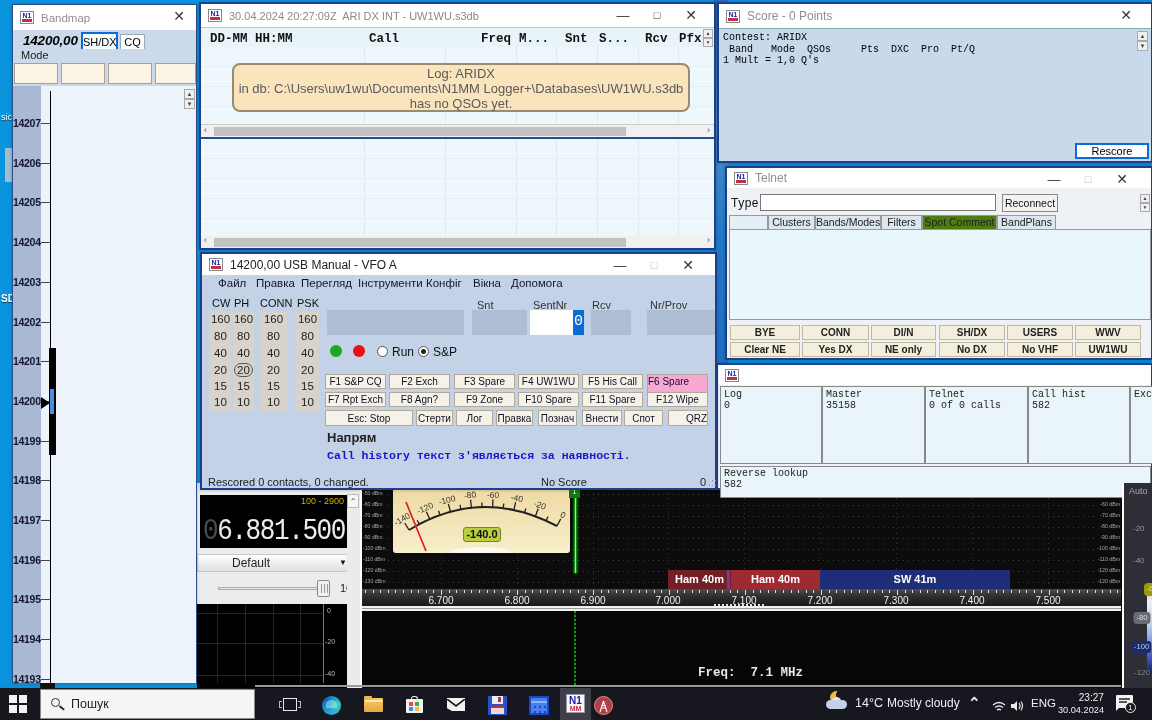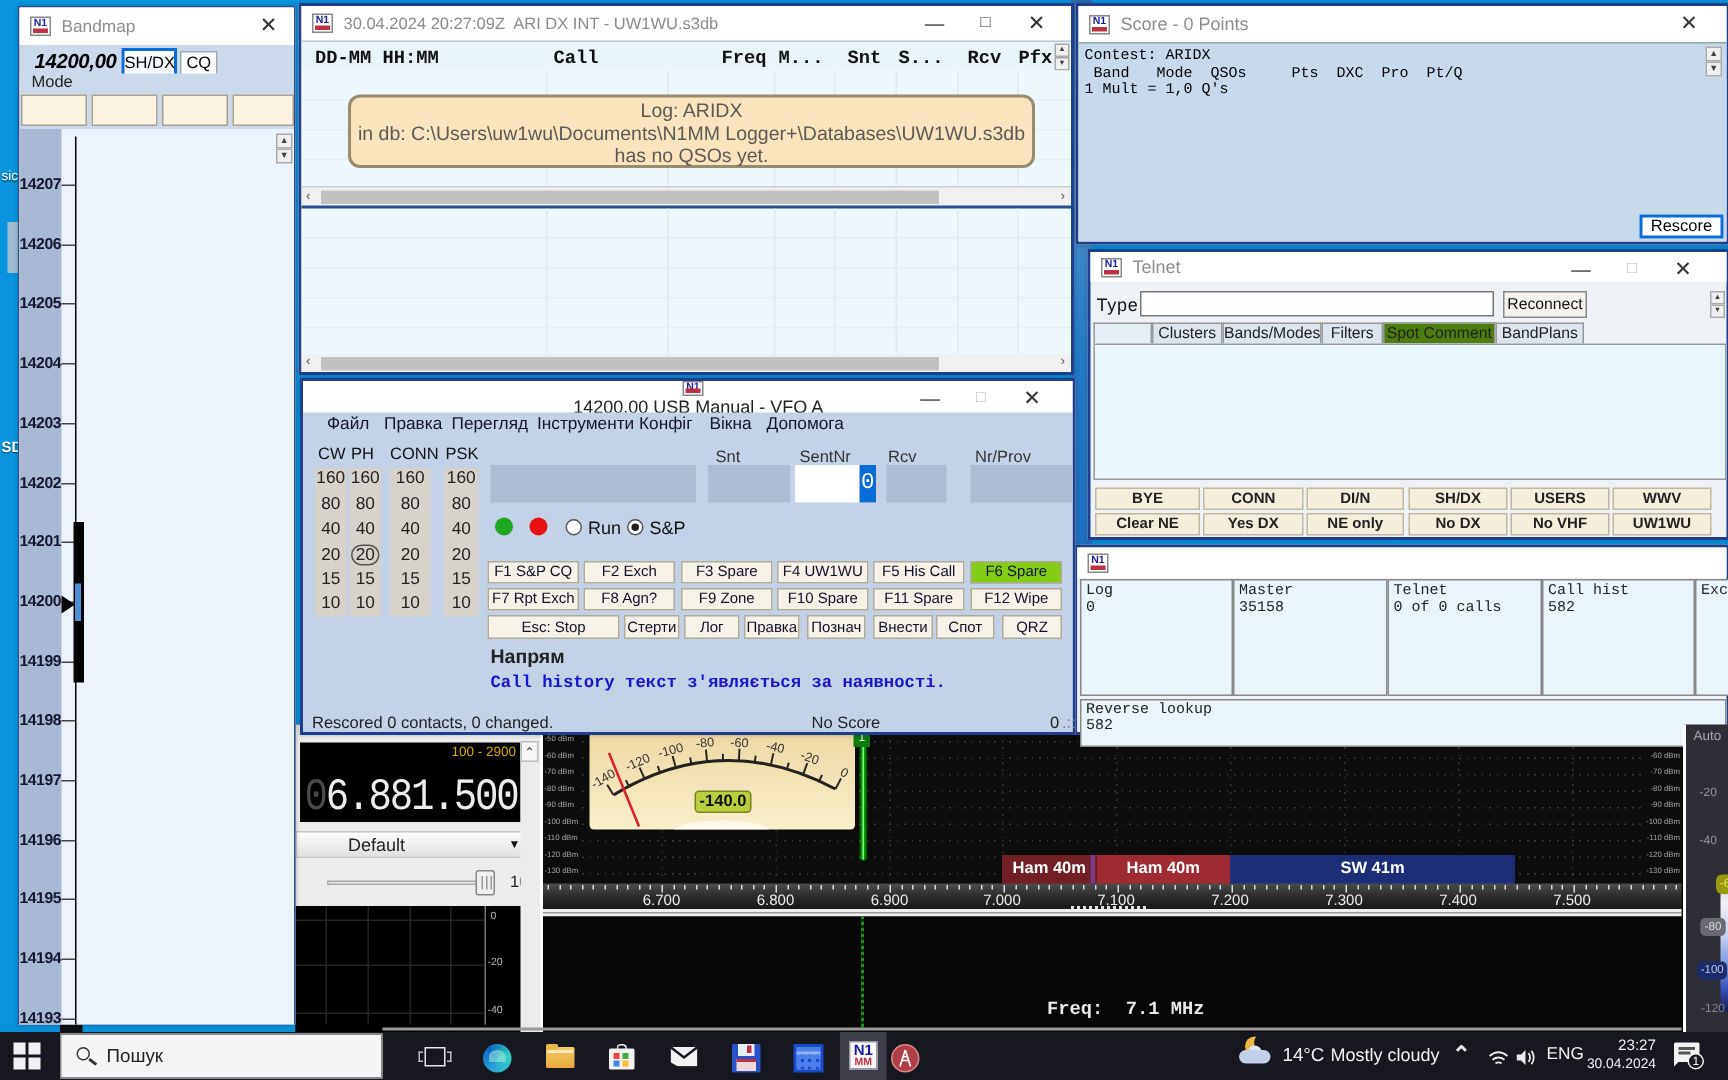--- a/index.html
+++ b/index.html
@@ -274,21 +274,21 @@
     <div class="wbtns" style="right:8px;">
         <div class="wb" style="font-size:14px;">✕</div>
       </div>
   </div>
   <div class="abs" style="left:0; top:24px; width:432px; height:133px; background:#c9d9ec; border-top:1px solid #8aa;">
     <pre class="mono" style="position:absolute; left:4px; top:3px; font-size:10px; line-height:11.5px; color:#000;">Contest: ARIDX
  Band   Mode  QSOs     Pts  DXC  Pro  Pt/Q
 1 Mult = 1,0 Q's</pre>
     <div class="abs" style="right:3px; top:2px; width:11px; height:10px; background:#f0f0f0; border:1px solid #aaa; font-size:6px; line-height:8px; text-align:center; color:#444;">▲</div>
     <div class="abs" style="right:3px; top:12px; width:11px; height:10px; background:#f0f0f0; border:1px solid #aaa; font-size:6px; line-height:8px; text-align:center; color:#444;">▼</div>
-    <div class="abs" style="right:2px; bottom:2px; width:56px; height:16px; background:#fff; border:2px solid #0a6cd6; text-align:center; font-size:11px; line-height:13px; color:#000;">Rescore</div>
+    <div class="abs" style="right:2px; bottom:2px; width:74px; height:16px; background:#fff; border:2px solid #0a6cd6; text-align:center; font-size:11px; line-height:13px; color:#000;">Rescore</div>
   </div>
 </div>
 
 <div class="win" id="telnet" style="left:725px; top:166px; width:428px; height:194px; border-width:2px; border-color:#1d3f8e; background:#eef1f6;">
   <div class="tbar" style="height:20px;">
     <div class="ticon">N1</div>
       <div class="ttext" style="font-size:12px;">Telnet</div>
     <div class="wbtns" style="right:12px;">
         <div class="wb">—</div>
         <div class="wb" style="font-size:11px; color:#bbb;">□</div>
@@ -468,21 +468,21 @@
   </div>
 
   <div class="abs" style="left:0; top:232px; width:513px; height:12px; background:#f0f0f0;">
     <span class="abs" style="left:3px; top:-1px; color:#555; font-size:9px;">‹</span>
     <span class="abs" style="right:4px; top:-1px; color:#555; font-size:9px;">›</span>
     <div class="abs" style="left:13px; top:2px; width:412px; height:9px; background:#c2c2c2;"></div>
   </div>
 </div>
 
 <div class="win" id="entry" style="left:200px; top:252px; width:517px; height:238px; border-width:2px; border-color:#1d3f8e;">
-  <div class="tbar" style="height:21px;flex-direction:column;">
+  <div class="tbar" style="height:21px;">
     <div class="ticon">N1</div>
       <div class="ttext" style="color:#222; font-size:12px;">14200,00 USB Manual - VFO A</div>
     <div class="wbtns" style="right:10px; top:0;">
         <div class="wb">—</div>
         <div class="wb" style="font-size:11px; color:#bbb;">□</div>
         <div class="wb" style="font-size:14px;">✕</div>
       </div>
   </div>
   <div class="abs" style="left:0; top:21px; width:513px; height:213px; background:#c3d2e6;"></div>
 
@@ -551,35 +551,35 @@
   <div class="abs" style="left:175px; top:92px; width:11px; height:11px; border-radius:50%; background:#fff; border:1px solid #555;"></div>
   <span class="abs" style="left:190px; top:91px; font-size:12px; color:#111;">Run</span>
   <div class="abs" style="left:216px; top:92px; width:11px; height:11px; border-radius:50%; background:#fff; border:1px solid #555;"></div>
   <div class="abs" style="left:219px; top:95px; width:5px; height:5px; border-radius:50%; background:#222;"></div>
   <span class="abs" style="left:231px; top:91px; font-size:12px; color:#111;">S&amp;P</span>
   <div class="abs" style="left:123px; top:120px; width:61px; height:15px; line-height:14px; background:#f6f2e8; border:1px solid #b0aa98; text-align:center; font-size:10px; color:#10102a; white-space:nowrap; overflow:hidden;">F1 S&amp;P CQ</div>
   <div class="abs" style="left:187px; top:120px; width:61px; height:15px; line-height:14px; background:#f6f2e8; border:1px solid #b0aa98; text-align:center; font-size:10px; color:#10102a; white-space:nowrap; overflow:hidden;">F2 Exch</div>
   <div class="abs" style="left:252px; top:120px; width:61px; height:15px; line-height:14px; background:#f6f2e8; border:1px solid #b0aa98; text-align:center; font-size:10px; color:#10102a; white-space:nowrap; overflow:hidden;">F3 Spare</div>
   <div class="abs" style="left:316px; top:120px; width:61px; height:15px; line-height:14px; background:#f6f2e8; border:1px solid #b0aa98; text-align:center; font-size:10px; color:#10102a; white-space:nowrap; overflow:hidden;">F4 UW1WU</div>
   <div class="abs" style="left:380px; top:120px; width:61px; height:15px; line-height:14px; background:#f6f2e8; border:1px solid #b0aa98; text-align:center; font-size:10px; color:#10102a; white-space:nowrap; overflow:hidden;">F5 His Call</div>
-  <div class="abs" style="left:445px; top:120px; width:61px; height:15px; line-height:14px; background:#84cc16; border:1px solid #b0aa98; text-align:center; font-size:10px; color:#10102a; white-space:nowrap; overflow:hidden;">F6 Spare</div>
+  <div class="abs" style="left:445px; top:120px; width:61px; height:33px; line-height:14px; background:#f9a8d4; border:1px solid #b0aa98; text-align:left; font-size:10px; color:#10102a; white-space:nowrap; overflow:hidden;">F6 Spare</div>
   <div class="abs" style="left:123px; top:138px; width:61px; height:15px; line-height:14px; background:#f6f2e8; border:1px solid #b0aa98; text-align:center; font-size:10px; color:#10102a; white-space:nowrap; overflow:hidden;">F7 Rpt Exch</div>
   <div class="abs" style="left:187px; top:138px; width:61px; height:15px; line-height:14px; background:#f6f2e8; border:1px solid #b0aa98; text-align:center; font-size:10px; color:#10102a; white-space:nowrap; overflow:hidden;">F8 Agn?</div>
   <div class="abs" style="left:252px; top:138px; width:61px; height:15px; line-height:14px; background:#f6f2e8; border:1px solid #b0aa98; text-align:center; font-size:10px; color:#10102a; white-space:nowrap; overflow:hidden;">F9 Zone</div>
   <div class="abs" style="left:316px; top:138px; width:61px; height:15px; line-height:14px; background:#f6f2e8; border:1px solid #b0aa98; text-align:center; font-size:10px; color:#10102a; white-space:nowrap; overflow:hidden;">F10 Spare</div>
   <div class="abs" style="left:380px; top:138px; width:61px; height:15px; line-height:14px; background:#f6f2e8; border:1px solid #b0aa98; text-align:center; font-size:10px; color:#10102a; white-space:nowrap; overflow:hidden;">F11 Spare</div>
   <div class="abs" style="left:445px; top:138px; width:61px; height:15px; line-height:14px; background:#f6f2e8; border:1px solid #b0aa98; text-align:center; font-size:10px; color:#10102a; white-space:nowrap; overflow:hidden;">F12 Wipe</div>
   <div class="abs" style="left:123px; top:156px; width:88px; height:16px; line-height:15px; background:#f6f2e8; border:1px solid #b0aa98; text-align:center; font-size:10px; color:#10102a; white-space:nowrap; overflow:hidden;">Esc: Stop</div>
   <div class="abs" style="left:214px; top:156px; width:37px; height:16px; line-height:15px; background:#f6f2e8; border:1px solid #b0aa98; text-align:center; font-size:10px; color:#10102a; white-space:nowrap; overflow:hidden;">Стерти</div>
   <div class="abs" style="left:254px; top:156px; width:37px; height:16px; line-height:15px; background:#f6f2e8; border:1px solid #b0aa98; text-align:center; font-size:10px; color:#10102a; white-space:nowrap; overflow:hidden;">Лог</div>
   <div class="abs" style="left:294px; top:156px; width:37px; height:16px; line-height:15px; background:#f6f2e8; border:1px solid #b0aa98; text-align:center; font-size:10px; color:#10102a; white-space:nowrap; overflow:hidden;">Правка</div>
   <div class="abs" style="left:336px; top:156px; width:39px; height:16px; line-height:15px; background:#f6f2e8; border:1px solid #b0aa98; text-align:center; font-size:10px; color:#10102a; white-space:nowrap; overflow:hidden;">Познач</div>
   <div class="abs" style="left:380px; top:156px; width:40px; height:16px; line-height:15px; background:#f6f2e8; border:1px solid #b0aa98; text-align:center; font-size:10px; color:#10102a; white-space:nowrap; overflow:hidden;">Внести</div>
   <div class="abs" style="left:422px; top:156px; width:39px; height:16px; line-height:15px; background:#f6f2e8; border:1px solid #b0aa98; text-align:center; font-size:10px; color:#10102a; white-space:nowrap; overflow:hidden;">Спот</div>
-  <div class="abs" style="left:466px; top:156px; width:40px; height:16px; line-height:15px; background:#f6f2e8; border:1px solid #b0aa98; text-align:center; font-size:10px; color:#10102a; white-space:nowrap; overflow:hidden;">QRZ</div>
+  <div class="abs" style="left:466px; top:156px; width:40px; height:16px; line-height:15px; background:#f6f2e8; border:1px solid #b0aa98; text-align:right; font-size:10px; color:#10102a; white-space:nowrap; overflow:hidden;">QRZ</div>
   <div class="abs" style="left:125px; top:176px; font-weight:bold; font-size:13px; color:#222;">Напрям</div>
   <div class="abs mono" style="left:125px; top:195px; font-weight:bold; font-size:11.5px; color:#1616cc;">Call history текст з'являється за наявності.</div>
 
   <div class="abs" style="left:0; top:222px; width:513px; height:12px; font-size:11px; color:#222;">
     <span class="abs" style="left:6px;">Rescored 0 contacts, 0 changed.</span>
     <span class="abs" style="left:339px;">No Score</span>
     <span class="abs" style="left:498px;">0</span>
     <span class="abs" style="left:506px; color:#888;">.::</span>
   </div>
 </div>

